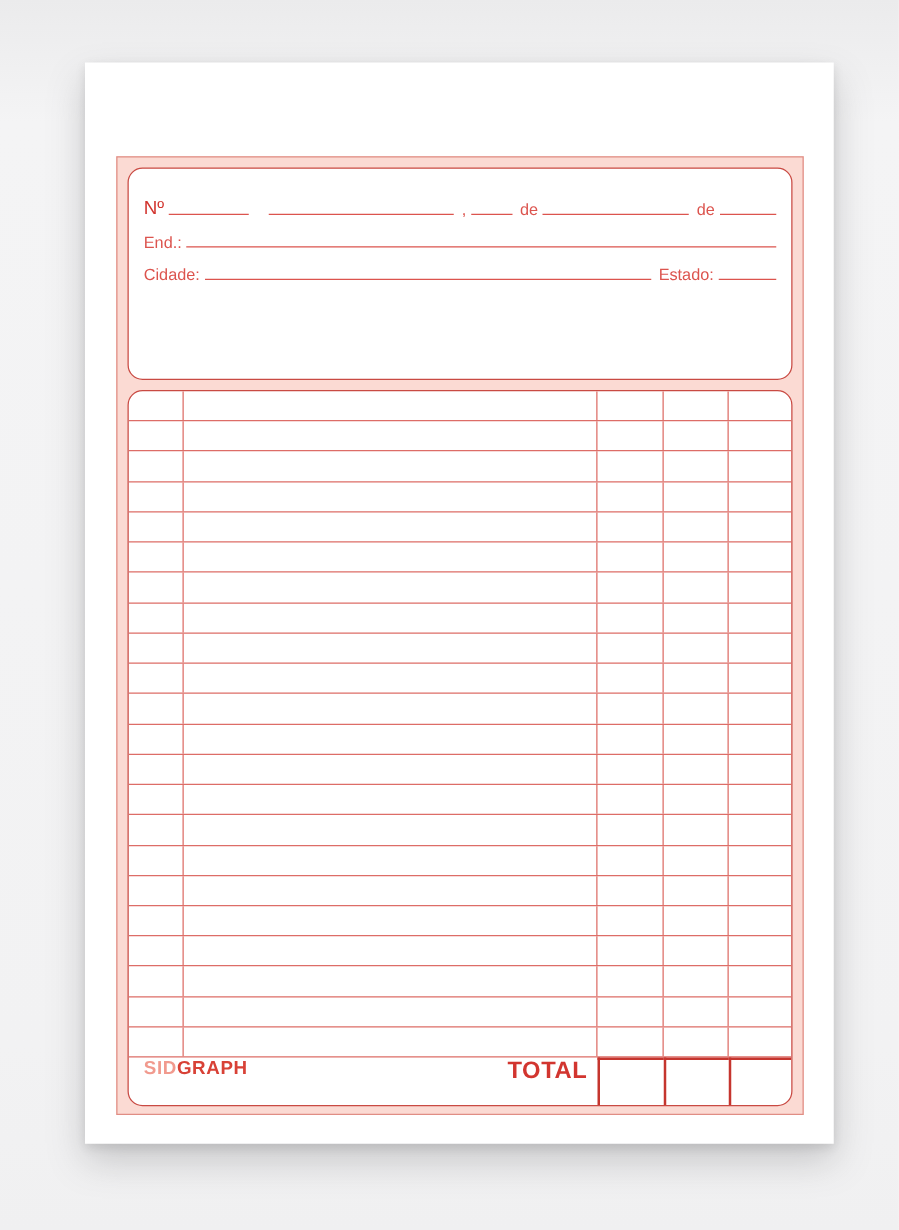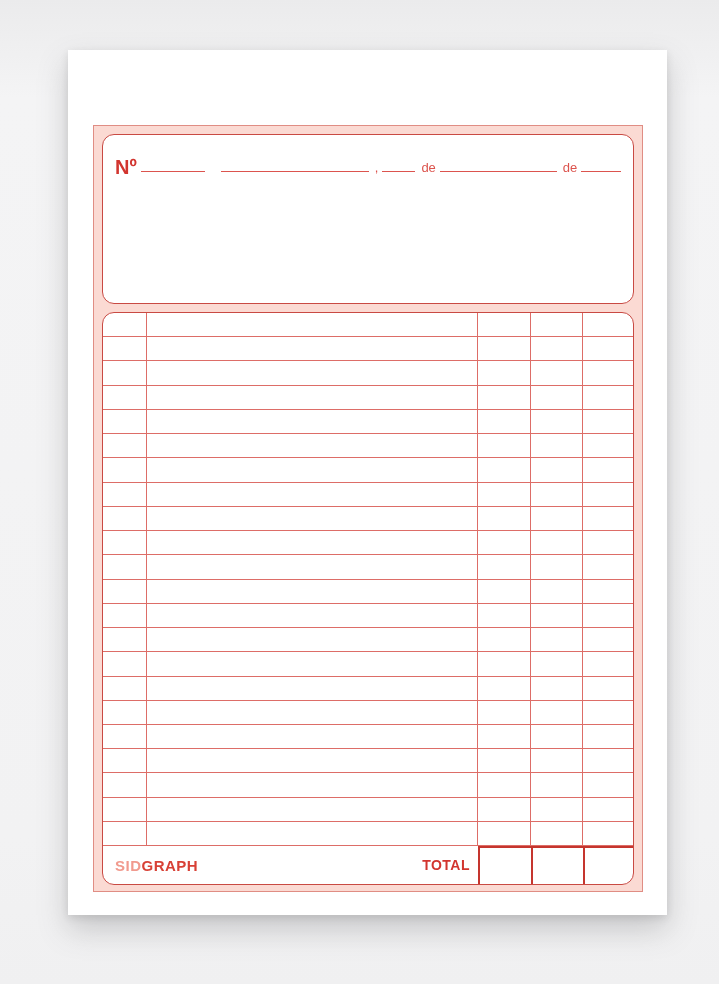--- a/index.html
+++ b/index.html
@@ -17,46 +17,46 @@
     background:var(--band,#fbdad3);border:1px solid var(--band_edge,#e08d84);
   }
   .header-box{
     position:absolute;left:8px;top:8px;width:532px;height:170px;box-sizing:border-box;
     background:#ffffff;border:1.5px solid var(--border,#c94a43);border-radius:12px;
     padding:6px 12px 4px 12px;display:flex;flex-direction:column;
   }
   .hrow{display:flex;align-items:flex-end;height:26px;color:var(--label,#dc544e);font-size:13px;white-space:nowrap;}
   .hrow.first{height:34px;}
   .lbl{padding-right:4px;line-height:15px;}
-  .lbl-no{font-weight:bold;font-size:20px;color:var(--accent,#d2352f);line-height:16px;}
+  .lbl-no{font-weight:normal;font-size:15px;color:var(--accent,#d2352f);line-height:16px;}
   .lbl-mid{padding-left:6px;}
   .bline{border-bottom:1px solid var(--label,#dc544e);height:1px;margin-bottom:3px;display:inline-block;}
   .flex1{flex:1;}
   .w64{width:64px;} .w148{width:148px;} .w33{width:33px;} .w117{width:117px;}
   .w150{width:150px;} .w46{width:46px;} .w200{width:200px;}
   .gap16{width:16px;}
   .table-box{
     position:absolute;left:8px;top:186px;width:532px;height:573px;box-sizing:border-box;
     background:#ffffff;border:1.5px solid var(--border,#c94a43);border-radius:12px;
     overflow:hidden;display:flex;flex-direction:column;
   }
   .rows{flex:1;display:flex;flex-direction:column;}
   .trow{flex:1;display:flex;border-bottom:1px solid var(--grid_line,#dd6d67);}
   .cell{box-sizing:border-box;height:100%;}
   .c-num{width:44px;border-right:1px solid var(--grid_line,#dd6d67);}
   .c-desc{flex:1;border-right:1px solid var(--grid_line,#dd6d67);}
   .c-a{width:53px;border-right:1px solid var(--grid_line,#dd6d67);}
   .c-b{width:52px;border-right:1px solid var(--grid_line,#dd6d67);}
   .c-c{width:50px;}
   .tfooter{height:38px;display:flex;}
-  .f-left{flex:1;display:flex;align-items:center;}
+  .f-left{flex:1;display:flex;align-items:flex-start;}
   .logo{margin-left:12px;font-weight:bold;font-size:15px;letter-spacing:.5px;}
   .logo .sid{color:var(--logo_light,#f19a8e);}
   .logo .graph{color:var(--logo_dark,#d84136);}
-  .total-label{margin-left:auto;margin-right:8px;font-weight:bold;font-size:14px;letter-spacing:.5px;color:var(--accent,#d2352f);}
+  .total-label{margin-left:auto;margin-right:8px;font-weight:bold;font-size:19px;letter-spacing:.5px;color:var(--accent,#d2352f);}
   .f-cell{box-sizing:border-box;border-left:2px solid var(--thick_line,#c5352e);border-top:2px solid var(--thick_line,#c5352e);}
   .f-a{width:53px;} .f-b{width:52px;} .f-c{width:50px;}
 </style>
 </head>
 <body>
 
 <div class="paper">
   <div class="form-band">
 
     <div class="header-box">
@@ -65,20 +65,30 @@
         <span class="bline w64"></span>
         <span class="gap16"></span>
         <span class="bline w148"></span>
         <span class="lbl lbl-mid">,</span>
         <span class="bline w33"></span>
         <span class="lbl lbl-mid">de</span>
         <span class="bline w117"></span>
         <span class="lbl lbl-mid">de</span>
         <span class="bline flex1"></span>
       </div>
+      <div class="hrow">
+        <span class="lbl">End.:</span>
+        <span class="bline flex1"></span>
+      </div>
+      <div class="hrow">
+        <span class="lbl">Cidade:</span>
+        <span class="bline flex1"></span>
+        <span class="lbl lbl-mid">Estado:</span>
+        <span class="bline w46"></span>
+      </div>
     </div>
 
     <div class="table-box">
       <div class="rows" id="rows">
           <div class="trow">
             <div class="cell c-num"></div>
             <div class="cell c-desc"></div>
             <div class="cell c-a"></div>
             <div class="cell c-b"></div>
             <div class="cell c-c"></div>

